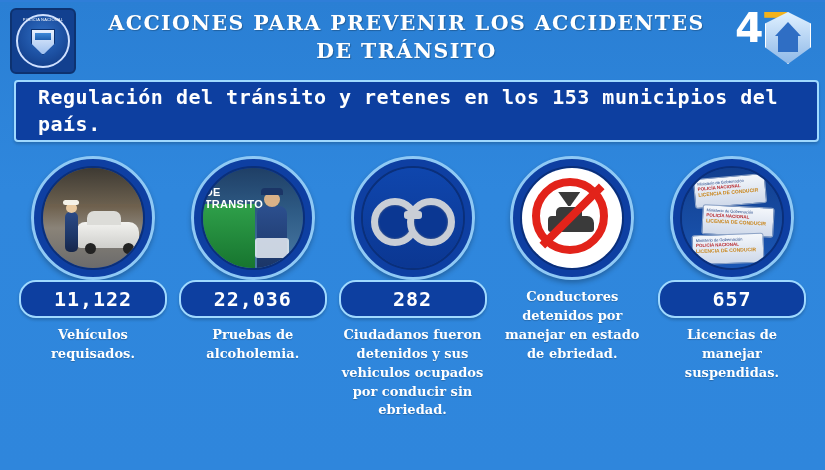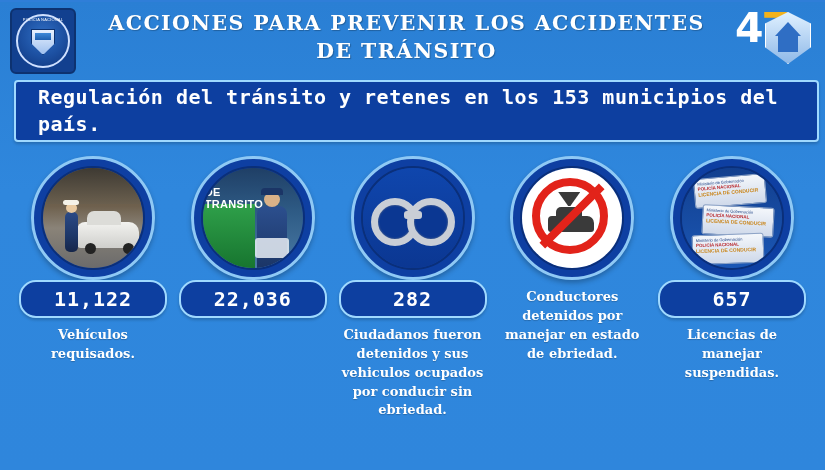--- a/index.html
+++ b/index.html
@@ -494,20 +494,21 @@
         <div class="circle-inner">
           <div class="ph-tent">
             <div class="green"></div>
             <div class="label">DE TRANSITO</div>
             <div class="cop"></div>
             <div class="vest"></div>
           </div>
         </div>
       </div>
       <div class="pill">22,036</div>
+      <div class="caption">Pruebas de alcoholemia.</div>
     </div>
 
     <div class="card">
       <div class="circle-wrap">
         <div class="circle-inner">
           <div class="ic-cuffs">
             <div class="cuff left"></div>
             <div class="cuff right"></div>
             <div class="cuff-link"></div>
           </div>

